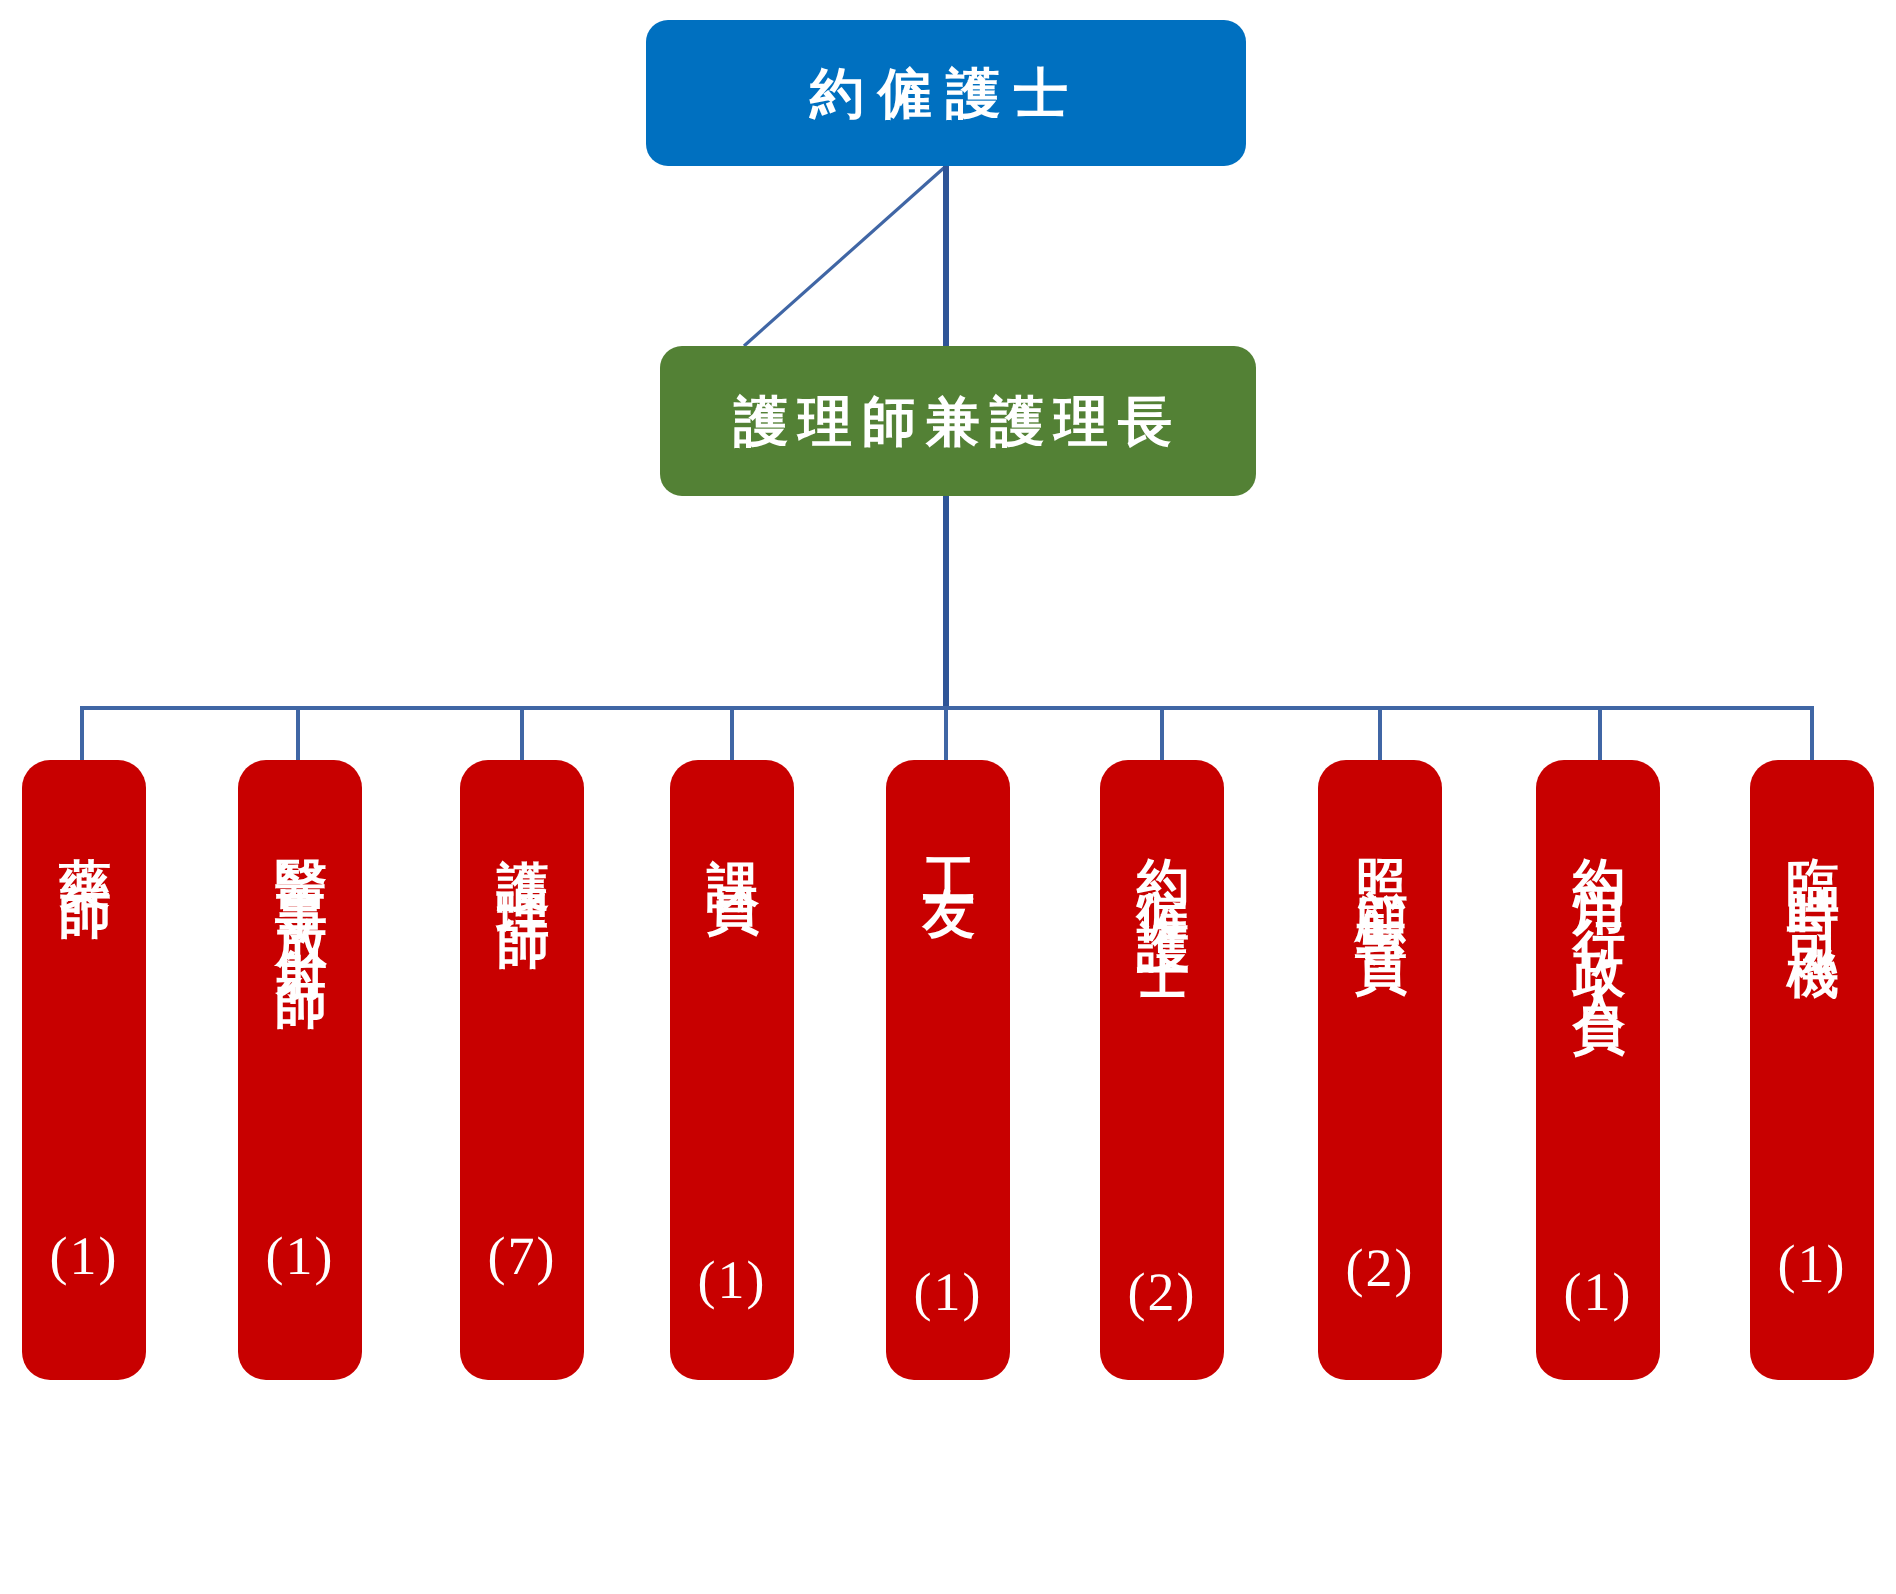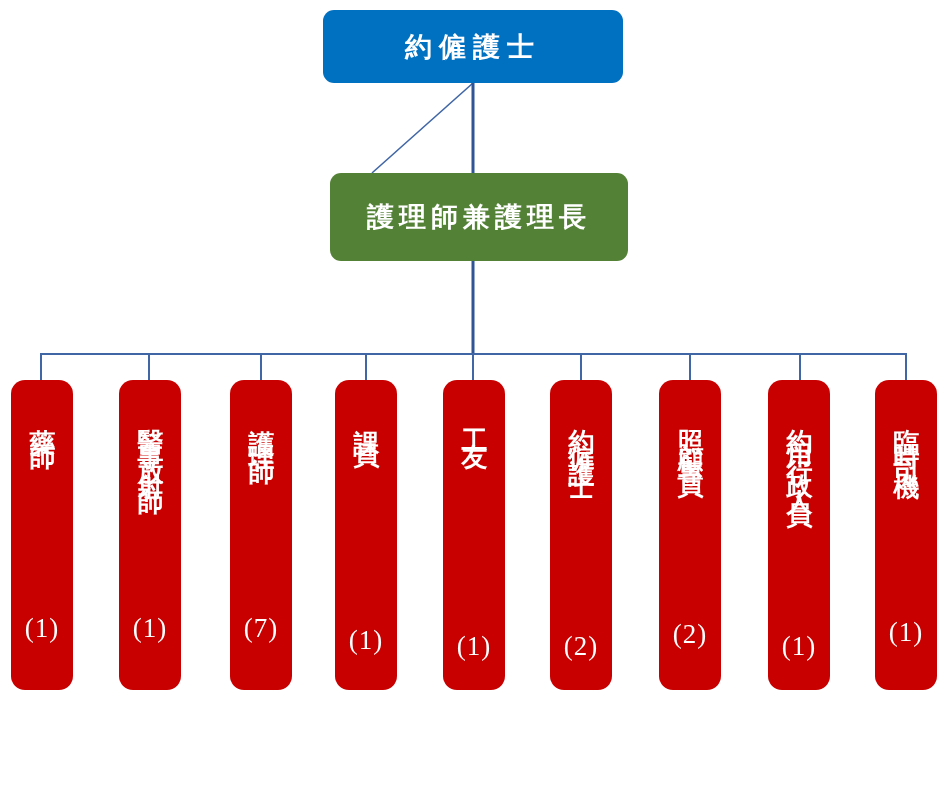--- a/index.html
+++ b/index.html
@@ -51,21 +51,21 @@
     height: 73px;
     background: #0070c0;
     font-size: 27px;
     font-weight: 700;
     letter-spacing: 7px;
   }
   .node.middle {
     left: 330px;
     top: 173px;
     width: 298px;
-    height: 88px;
+    height: 75px;
     background: #538135;
     font-size: 27px;
     font-weight: 700;
     letter-spacing: 5px;
   }
   .pos {
     position: absolute;
     z-index: 1;
     top: 380px;
     width: 62px;

